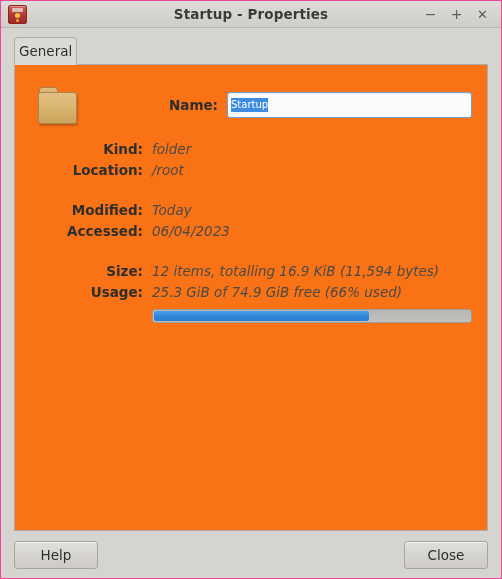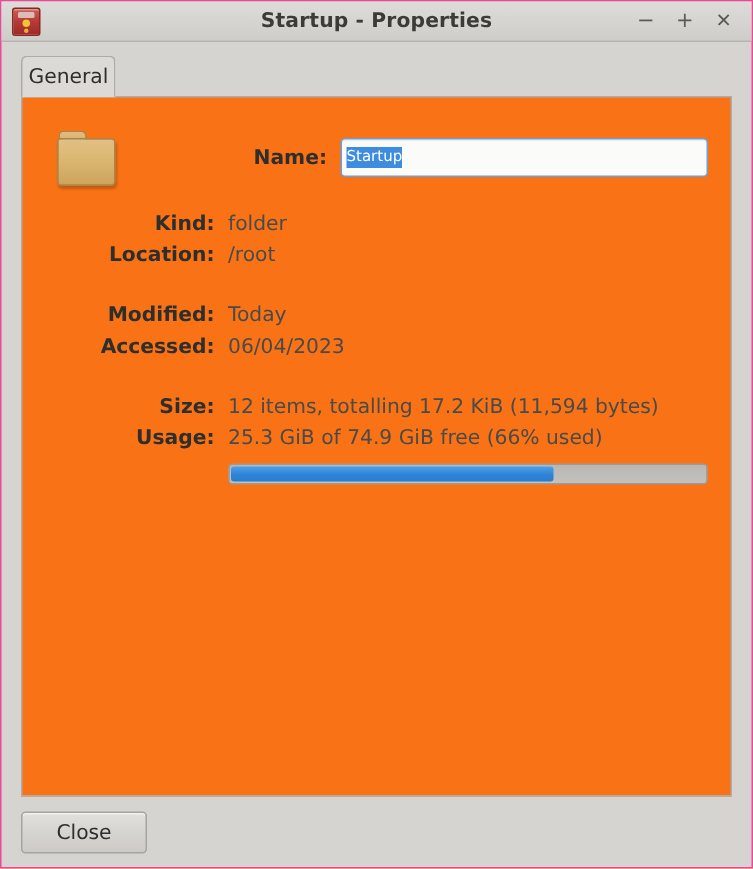--- a/index.html
+++ b/index.html
@@ -166,20 +166,21 @@
     text-align: right;
     font-size: 13.5px;
     font-weight: bold;
     color: #2e2e2c;
     white-space: nowrap;
   }
   .val {
     font-size: 13.5px;
     color: #4a4a48;
     white-space: nowrap;
+    font-style: italic;
   }
 
   .row-name {
     display: flex;
     align-items: center;
     padding: 0 15px 0 0;
     height: 44px;
   }
   .folder-icon {
     width: 40px;
@@ -344,34 +345,35 @@
       <div class="gap-row"></div>
       <div class="grid">
         <div class="lbl">Accessed:</div>
         <div class="val">06/04/2023</div>
       </div>
 
       <div class="gap-md"></div>
 
       <div class="grid">
         <div class="lbl">Size:</div>
-        <div class="val">12 items, totalling 17.2 KiB (11,594 bytes)</div>
+        <div class="val">12 items, totalling 16.9 KiB (11,594 bytes)</div>
       </div>
       <div class="gap-row"></div>
       <div class="grid">
         <div class="lbl">Usage:</div>
         <div class="val">25.3 GiB of 74.9 GiB free (66% used)</div>
       </div>
 
       <div class="usage-bar-wrap">
         <div class="usage-bar">
           <div class="usage-fill" id="usage-fill" style="width: 68%;"></div>
         </div>
       </div>
 
     </div>
   </div>
 
   <div class="actionbar">
+    <div class="btn">Help</div>
     <div class="btn">Close</div>
   </div>
 
 </div>
 
 </body></html>

